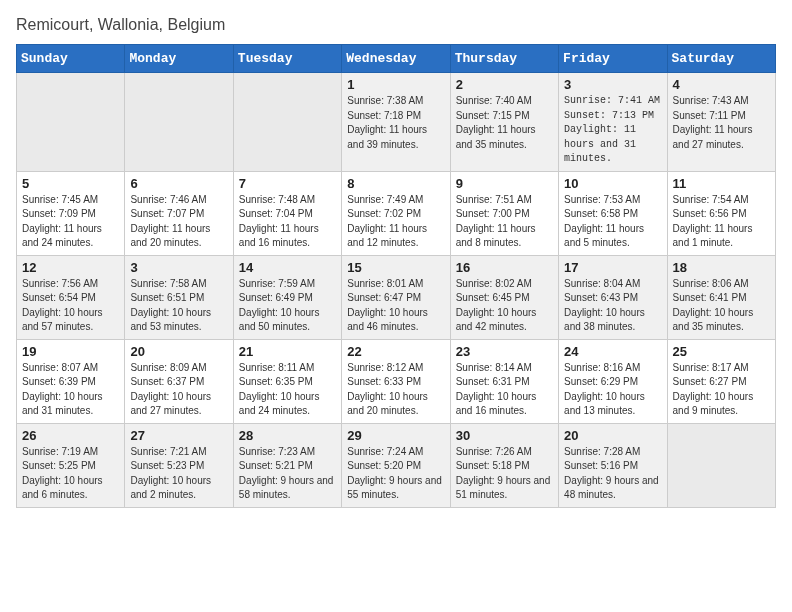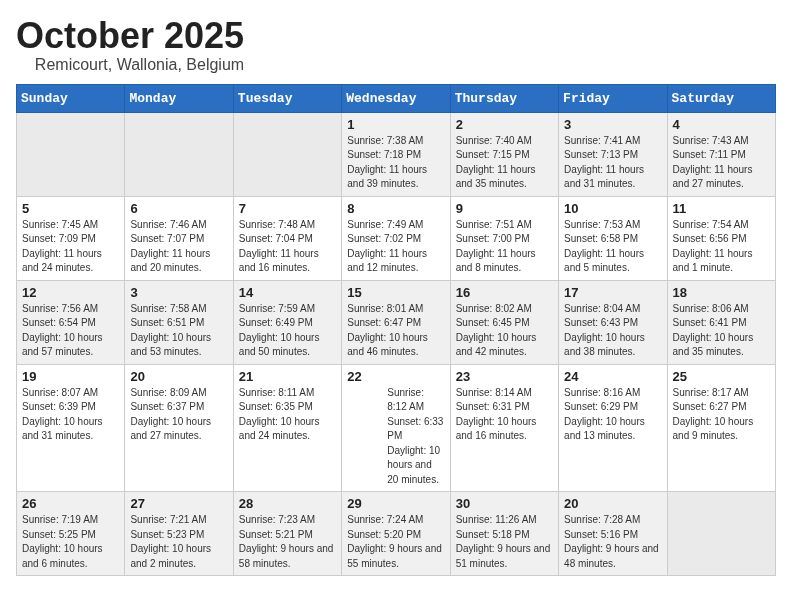--- a/index.html
+++ b/index.html
@@ -89,21 +89,20 @@
     }
     .row-shaded td.empty {
       background: #eaeaea;
     }
   </style>
 </head>
 <body>
 
 <div class="header-area">
   <div class="title-area">
-    <div class="month-title">October 2025</div>
     <div class="location-subtitle">Remicourt, Wallonia, Belgium</div>
   </div>
 </div>
 
 <table class="calendar">
   <thead>
     <tr>
     <th>Sunday</th>
         <th>Monday</th>
         <th>Tuesday</th>
@@ -125,21 +124,21 @@
 Daylight: 11 hours and 39 minutes.</div>
         </td>
         <td>
           <div class="day-number">2</div>
           <div class="day-info" style="white-space: pre-line;">Sunrise: 7:40 AM
 Sunset: 7:15 PM
 Daylight: 11 hours and 35 minutes.</div>
         </td>
         <td>
           <div class="day-number">3</div>
-          <div class="day-info" style="white-space: pre-line;">Sunrise: 7:41 AM
+          <div class="day-info" style="white-space: pre-line; font-family: Liberation Mono, monospace;">Sunrise: 7:41 AM
 Sunset: 7:13 PM
 Daylight: 11 hours and 31 minutes.</div>
         </td>
         <td>
           <div class="day-number">4</div>
           <div class="day-info" style="white-space: pre-line;">Sunrise: 7:43 AM
 Sunset: 7:11 PM
 Daylight: 11 hours and 27 minutes.</div>
         </td>
       </tr>
@@ -245,21 +244,21 @@
 Daylight: 10 hours and 27 minutes.</div>
         </td>
         <td>
           <div class="day-number">21</div>
           <div class="day-info" style="white-space: pre-line;">Sunrise: 8:11 AM
 Sunset: 6:35 PM
 Daylight: 10 hours and 24 minutes.</div>
         </td>
         <td>
           <div class="day-number">22</div>
-          <div class="day-info" style="white-space: pre-line; margin-left: 40px;">Sunrise: 8:12 AM
+          <div class="day-info" style="white-space: pre-line;">Sunrise: 8:12 AM
 Sunset: 6:33 PM
 Daylight: 10 hours and 20 minutes.</div>
         </td>
         <td>
           <div class="day-number">23</div>
           <div class="day-info" style="white-space: pre-line;">Sunrise: 8:14 AM
 Sunset: 6:31 PM
 Daylight: 10 hours and 16 minutes.</div>
         </td>
         <td>
@@ -295,21 +294,21 @@
 Daylight: 9 hours and 58 minutes.</div>
         </td>
         <td>
           <div class="day-number">29</div>
           <div class="day-info" style="white-space: pre-line;">Sunrise: 7:24 AM
 Sunset: 5:20 PM
 Daylight: 9 hours and 55 minutes.</div>
         </td>
         <td>
           <div class="day-number">30</div>
-          <div class="day-info" style="white-space: pre-line;">Sunrise: 11:26 AM
+          <div class="day-info" style="white-space: pre-line;">Sunrise: 7:26 AM
 Sunset: 5:18 PM
 Daylight: 9 hours and 51 minutes.</div>
         </td>
         <td>
           <div class="day-number">20</div>
           <div class="day-info" style="white-space: pre-line;">Sunrise: 7:28 AM
 Sunset: 5:16 PM
 Daylight: 9 hours and 48 minutes.</div>
         </td>
         <td class="empty"></td>

